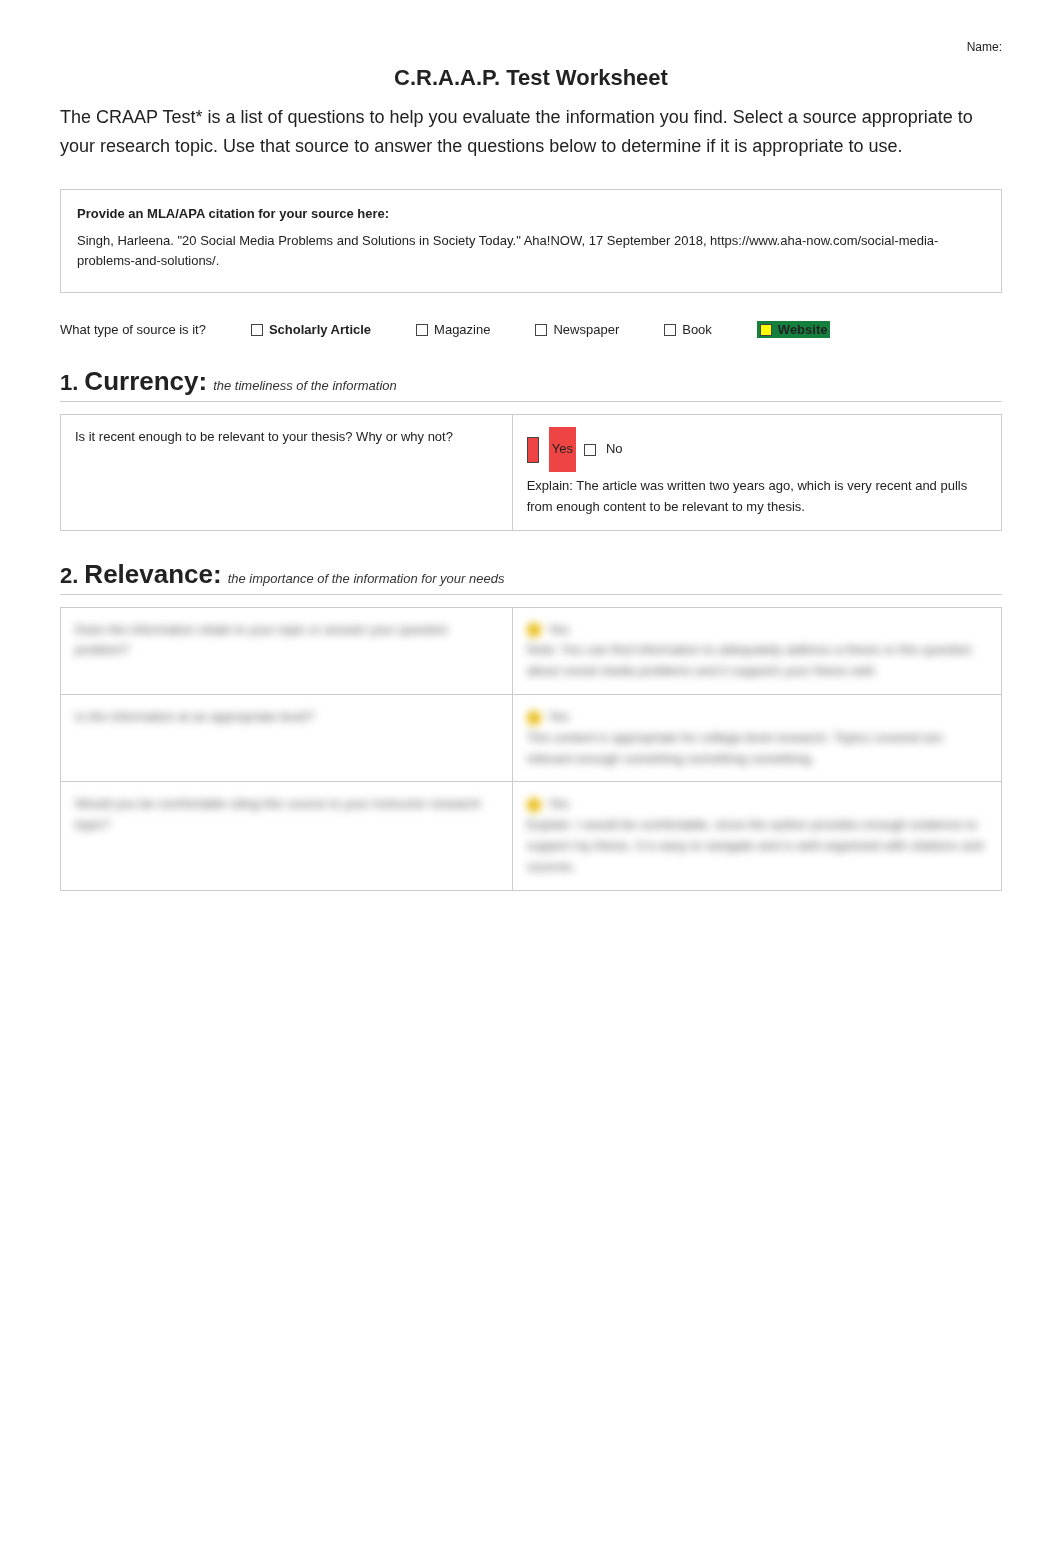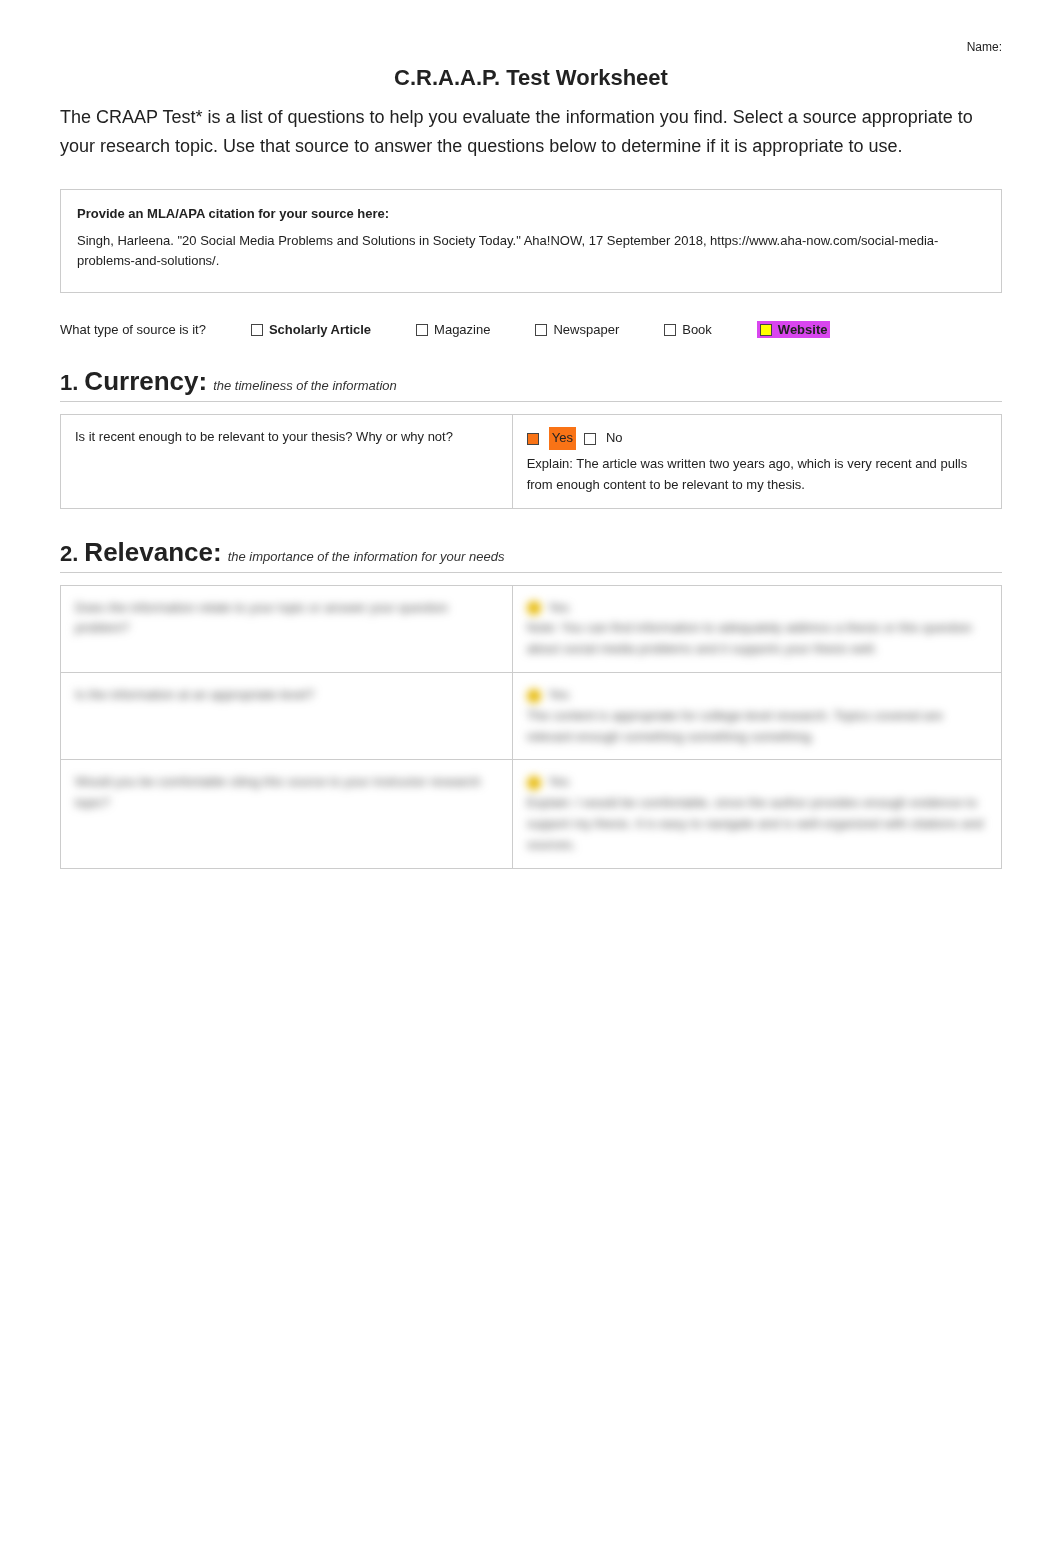--- a/index.html
+++ b/index.html
@@ -53,21 +53,21 @@
     .source-type-question {
       font-size: 13px;
     }
     .source-option {
       display: flex;
       align-items: center;
       gap: 4px;
       font-size: 13px;
     }
     .source-option.highlighted {
-      background-color: #d946ef;
+      background-color: #15803d;
       padding: 1px 3px;
       font-weight: bold;
     }
     .checkbox-box {
       display: inline-block;
       width: 12px;
       height: 12px;
       border: 1px solid #444;
       vertical-align: middle;
       margin-right: 2px;
@@ -114,22 +114,22 @@
     .qa-table td:last-child {
       width: 52%;
     }
     .yes-no-row {
       display: flex;
       align-items: center;
       gap: 8px;
       margin-bottom: 4px;
     }
     .yes-highlighted {
-      background: #f97316;
-      padding: 1px 3px;
+      background: #ef4444;
+      padding: 12px 3px;
     }
     .blurred-block {
       filter: blur(4px);
       color: #555;
       user-select: none;
     }
     .yellow-dot {
       display: inline-block;
       width: 14px;
       height: 14px;

